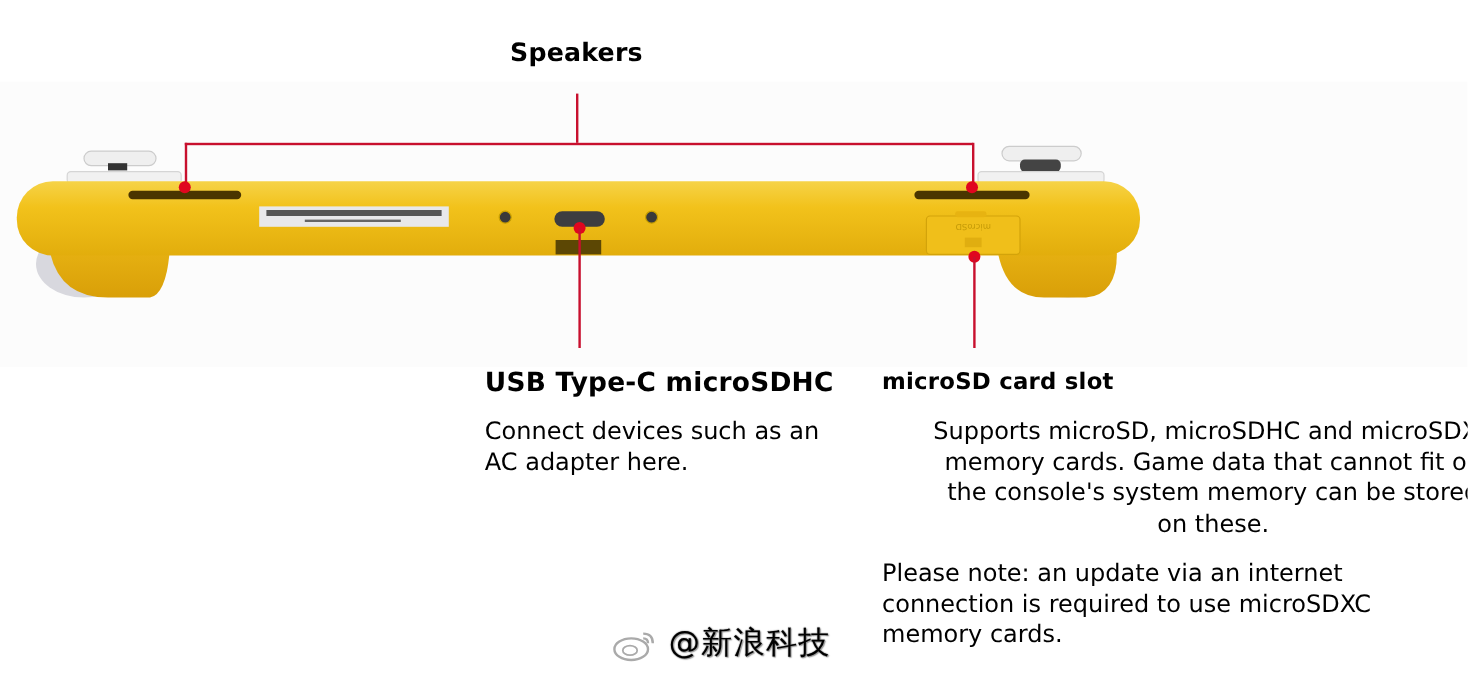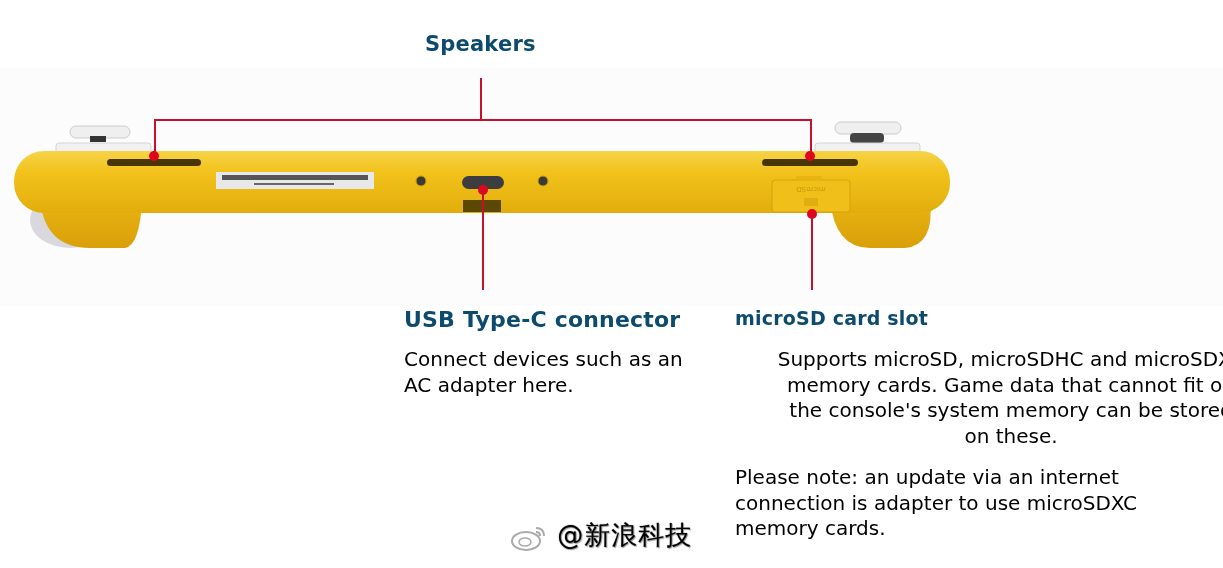--- a/index.html
+++ b/index.html
@@ -1,21 +1,21 @@
 <!DOCTYPE html>
 <html><head>
 <meta charset="utf-8">
 <style>
   html, body { margin:0; padding:0; }
   body {
     width:1223px; height:568px; background:#ffffff; position:relative; overflow:hidden;
     font-family: "DejaVu Sans", "Liberation Sans", sans-serif; color:#111;
   }
   .photo-bg { position:absolute; left:0; top:68px; width:1223px; height:238px; background:#fcfcfc; }
-  .title { position:absolute; font-weight:bold; color:#0c4a6e; letter-spacing:0.2px; }
+  .title { position:absolute; font-weight:bold; color:#000000; letter-spacing:0.2px; }
   #speakers-title { left:425px; top:32px; font-size:21px; }
   #usb-title { left:404px; top:307px; font-size:22px; }
   #sd-title { left:735px; top:307px; font-size:19px; }
   .desc { position:absolute; font-size:20px; line-height:25.5px; color:#000000; }
   #usb-desc { left:404px; top:347px; width:300px; }
   #sd-desc { left:776px; top:347px; width:470px;text-align:center; }
   #sd-note { left:735px; top:465px; width:470px; }
   .line { position:absolute; background:#c8102e; }
   .dot { position:absolute; width:10px; height:10px; border-radius:50%; background:#e0061f; }
   .watermark { position:absolute; left:510px; top:518px; font-size:26px; color:#000000;
@@ -91,26 +91,26 @@
 <div class="dot" style="left:805px; top:151px;"></div>
 
 <div class="dot" style="left:478px; top:185px;"></div>
 <div class="line" style="left:482px; top:190px; width:1.5px; height:100px;"></div>
 
 <div class="dot" style="left:807px; top:209px;"></div>
 <div class="line" style="left:811px; top:214px; width:1.5px; height:76px;"></div>
 
 <div id="speakers-title" class="title">Speakers</div>
 
-<div id="usb-title" class="title">USB Type-C connector</div>
+<div id="usb-title" class="title">USB Type-C microSDHC</div>
 <div id="usb-desc" class="desc">Connect devices such as an AC adapter here.</div>
 
 <div id="sd-title" class="title">microSD card slot</div>
 <div id="sd-desc" class="desc">Supports microSD, microSDHC and microSDXC memory cards. Game data that cannot fit on the console's system memory can be stored on these.</div>
-<div id="sd-note" class="desc">Please note: an update via an internet connection is adapter to use microSDXC memory cards.</div>
+<div id="sd-note" class="desc">Please note: an update via an internet connection is required to use microSDXC memory cards.</div>
 
 <div class="watermark">
   <svg class="wm-icon" viewBox="0 0 38 30">
     <ellipse cx="16" cy="19" rx="14" ry="9" fill="none" stroke="#aaa" stroke-width="2"></ellipse>
     <ellipse cx="15" cy="20" rx="6" ry="4" fill="none" stroke="#aaa" stroke-width="1.5"></ellipse>
     <path d="M26 6 Q34 6 34 14" fill="none" stroke="#aaa" stroke-width="2"></path>
     <path d="M26 10 Q30 10 30 14" fill="none" stroke="#aaa" stroke-width="2"></path>
   </svg>
   <span>@新浪科技</span>
 </div>

